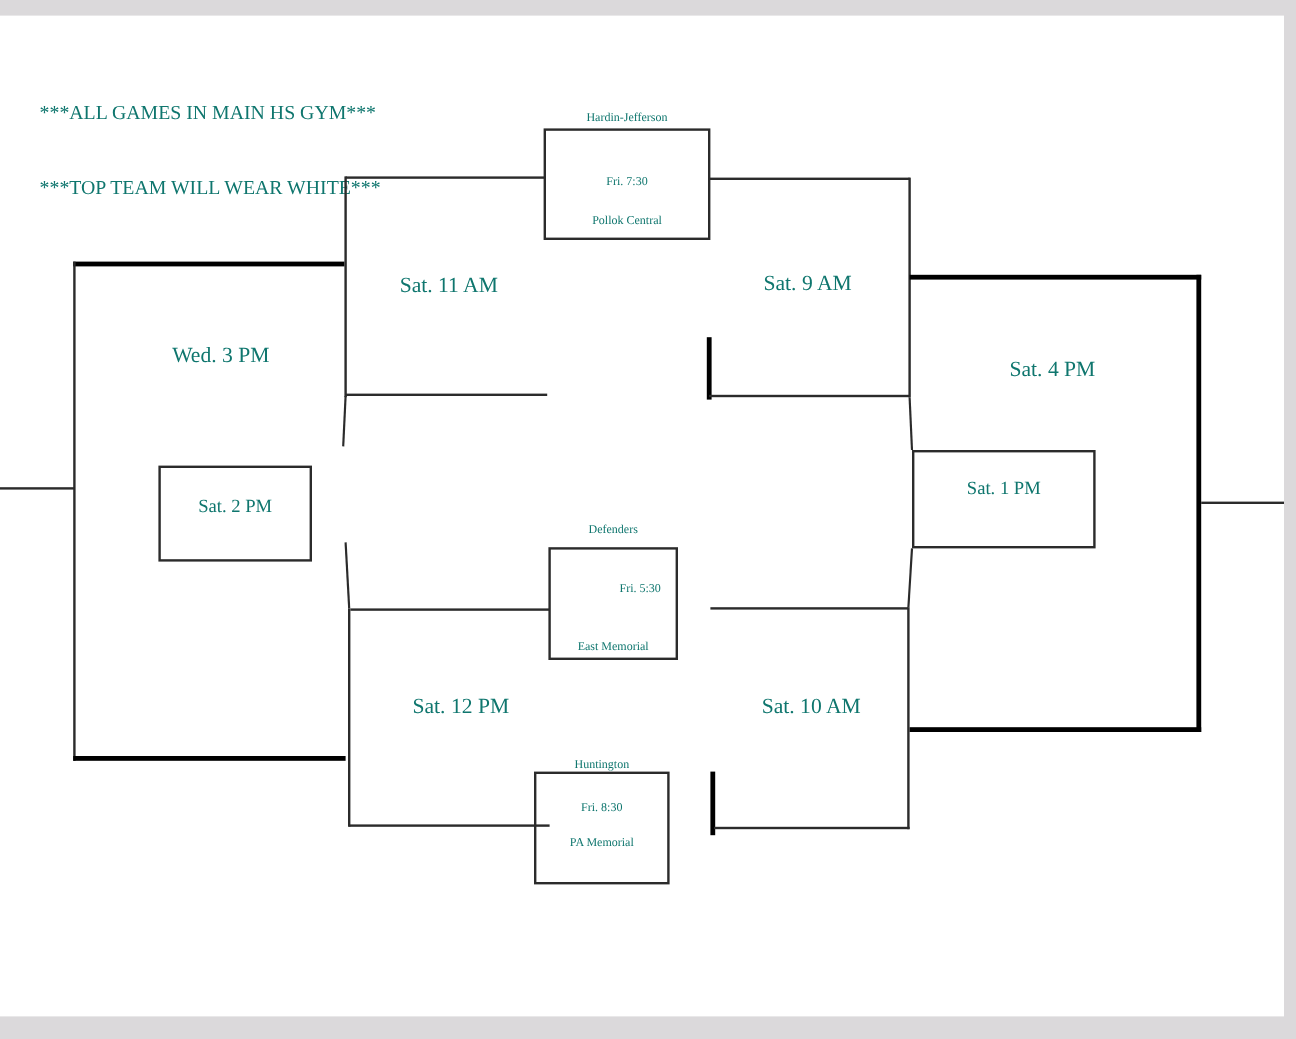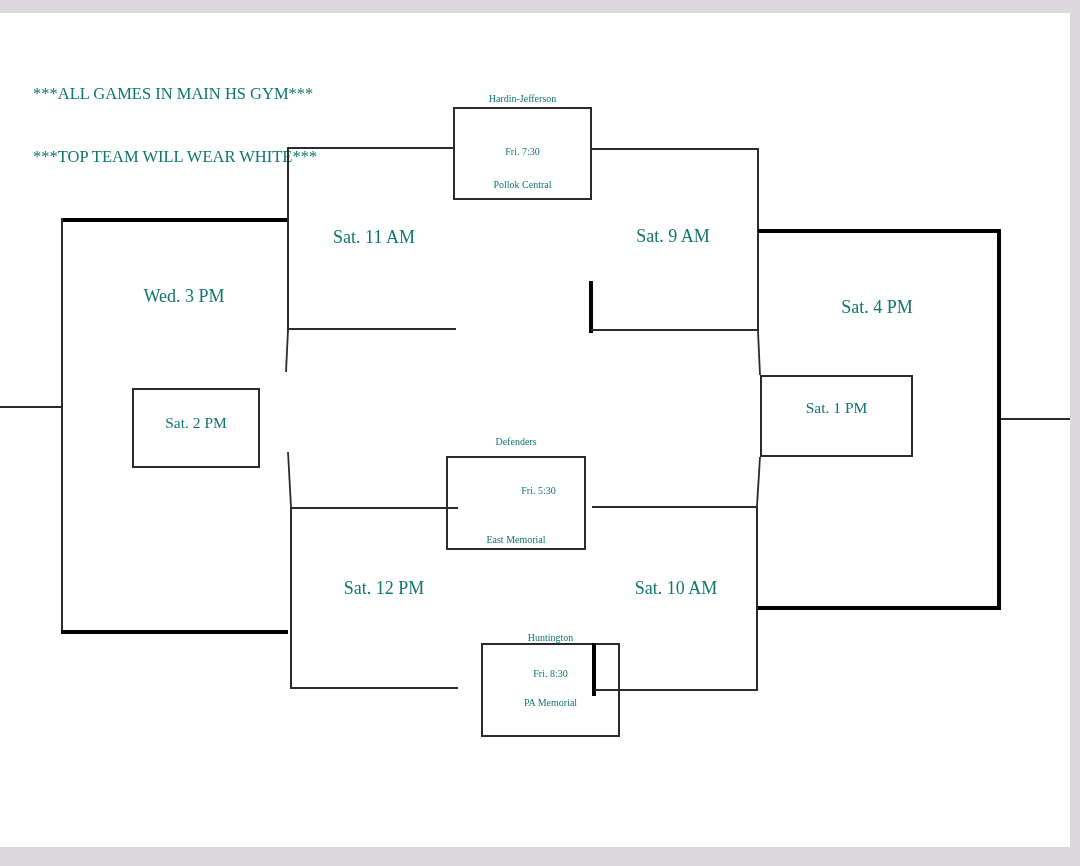--- a/index.html
+++ b/index.html
@@ -48,27 +48,27 @@
     <div>***TOP TEAM WILL WEAR WHITE***</div>
   </div>
 
   <div class="gbox game" style="left:453px;top:107px;width:139px;height:93px;">
     <div class="team" style="top:-18px;">Hardin-Jefferson</div>
     <div class="time" style="top:35px;">Fri. 7:30</div>
     <div class="team" style="top:68px;">Pollok Central</div>
   </div>
 
 
-  <div class="gbox game" style="left:446px;top:456px;width:140px;height:94px;">
+  <div class="gbox game" style="left:457px;top:456px;width:108px;height:94px;">
     <div class="team" style="top:-24px;">Defenders</div>
     <div class="time" style="top:25px;margin-left:45px;">Fri. 5:30</div>
     <div class="team" style="top:74px;">East Memorial</div>
   </div>
 
-  <div class="gbox game" style="left:481px;top:643px;width:139px;height:94px;">
+  <div class="gbox game" style="left:445px;top:643px;width:113px;height:94px;">
     <div class="team" style="top:-15px;">Huntington</div>
     <div class="time" style="top:21px;">Fri. 8:30</div>
     <div class="team" style="top:50px;">PA Memorial</div>
   </div>
 
   <div class="vline thick" style="left:589px;top:281px;height:52px;"></div>
   <div class="vline thick" style="left:592px;top:643px;height:53px;"></div>
 
   <div class="hline" style="left:288px;top:147px;width:166px;"></div>
   <div class="hline" style="left:591px;top:148px;width:167px;"></div>

